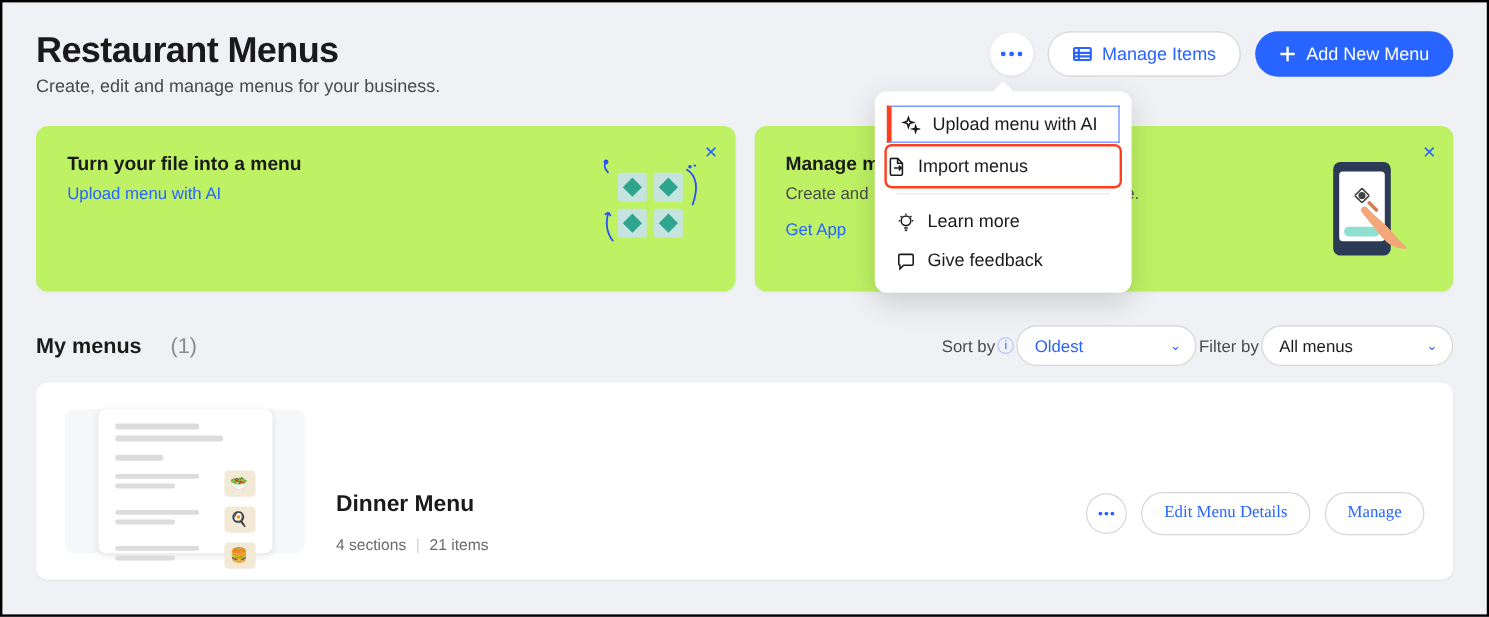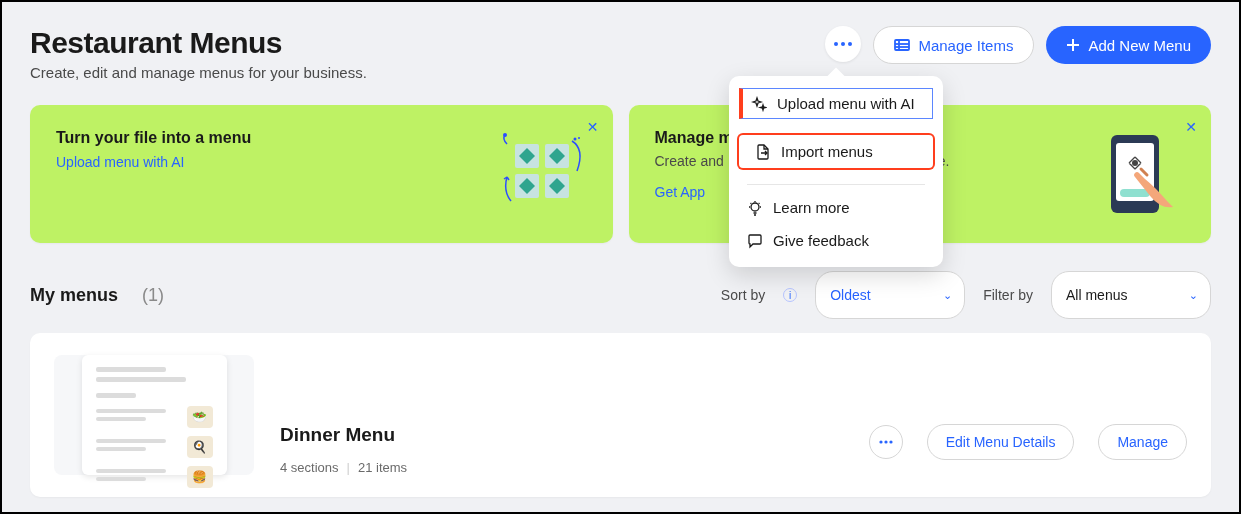--- a/index.html
+++ b/index.html
@@ -9,21 +9,21 @@
     color: #1a1a1a;
     width: 1241px;
     height: 514px;
     border: 2px solid #000;
     padding: 24px 28px;
     position: relative;
   }
   .header-row { display: flex; justify-content: space-between; align-items: flex-start; margin-bottom: 24px; }
   .title-block h1 { font-size: 30px; font-weight: 700; letter-spacing: -0.5px; margin-bottom: 4px; }
   .title-block p { font-size: 15px; color: #4a4a4a; }
-  .header-actions { display: flex; gap: 12px; align-items: flex-start; position: relative; }
+  .header-actions { display: flex; gap: 12px; align-items: center; position: relative; }
   .icon-btn {
     width: 36px; height: 36px; border-radius: 50%; background: #fff; border: none;
     display: flex; align-items: center; justify-content: center; cursor: pointer;
     box-shadow: 0 1px 3px rgba(0,0,0,0.08);
   }
   .pill-btn {
     height: 38px; padding: 0 20px; border-radius: 20px; background: #fff; border: 1px solid #d6d6d6;
     display: flex; align-items: center; gap: 8px; cursor: pointer; font-size: 15px; color: #2864ff; font-weight: 500;
   }
   .pill-btn.primary { background: #2864ff; color: #fff; border: none; }
@@ -48,29 +48,29 @@
     background: #fff; transform: translateX(-50%) rotate(45deg);
   }
   .dropdown-item {
     display: flex; align-items: center; gap: 10px; padding: 8px 18px; font-size: 15px;
     color: #1a1a1a; cursor: pointer;
   }
   .dropdown-item.bordered {
     border: 1px solid #5b86ff; border-left: 4px solid #ff3e1d; border-radius:0;
     margin: 2px 10px; padding: 6px 8px;
   }
-  .dropdown-item.highlighted { box-shadow: 0 0 0 2px #ff3e1d; border-radius: 4px; margin: 16px 10px; padding: 8px 16px; }
+  .dropdown-item.highlighted { box-shadow: 0 0 0 2px #ff3e1d; border-radius: 4px; margin: 3px 10px; padding: 8px 0; }
   .dropdown-divider { height: 1px; background: #e6e6e6; margin: 6px 18px; }
   .submenu-row { display: flex; justify-content: space-between; align-items: center; margin-bottom: 14px; }
   .submenu-left { display: flex; align-items: baseline; gap: 24px; font-size: 18px; font-weight: 700; }
   .submenu-left .count { color: #8a8a8a; font-weight: 500; }
-  .submenu-right { display: flex; align-items: center; gap: 18px; font-size: 14px; text-align: right; }
+  .submenu-right { display: flex; align-items: center; gap: 2px; font-size: 14px; text-align: right; }
   .submenu-right .lbl { color: #4a4a4a; }
   .select {
-    height: 48px; padding: 0 30px 0 14px; border-radius: 18px; border: 1px solid #d6d6d6;
+    height: 34px; padding: 0 30px 0 14px; border-radius: 18px; border: 1px solid #d6d6d6;
     background: #fff; font-size: 14px; color: #2864ff; display: flex; align-items: center;
     position: relative; cursor: pointer;
   }
   .select .chev { position: absolute; right: 12px; color: #2864ff; font-size: 11px; }
   .select.wide { min-width: 160px; color: #1a1a1a; }
   .select.wide .chev { color: #2864ff; }
   .menu-card {
     display: flex; background: #fff; border-radius: 10px; padding: 22px 24px; gap: 26px;
     box-shadow: 0 1px 2px rgba(0,0,0,0.04); align-items: stretch;
   }
@@ -80,21 +80,21 @@
   .thumb .bar.sm { width: 40px; }
   .thumb .bar.md { width: 70px; }
   .thumb .row { display:flex; align-items:center; gap:6px; margin-top:8px; }
   .thumb .row .t1 { flex:1; }
   .thumb .row .t1 div { height:4px; background:#dcdcdc; border-radius:2px; margin-bottom:4px; }
   .thumb .row .sq { width:26px; height:22px; background:#f2e9d6; border-radius:4px; display:flex; align-items:center; justify-content:center; font-size:12px; }
   .menu-body { flex: 1; display:flex; flex-direction:column; justify-content: flex-end; }
   .menu-body h3 { font-size: 19px; font-weight: 700; }
   .menu-meta { font-size: 13px; color: #6a6a6a; }
   .menu-meta .sep { margin: 0 8px; color: #cfcfcf; }
-  .menu-actions { display:flex; gap: 24px; align-items: center; }
+  .menu-actions { display:flex; gap: 12px; align-items: center; font-family: Liberation Serif, serif; }
   .outline-link {
     height: 36px; padding: 0 18px; border-radius: 18px; border: 1px solid #d6d6d6;
     background: #fff; color: #2864ff; font-size: 14px; display:flex; align-items:center; cursor:pointer;
   }
   .icon-circle { width: 34px; height: 34px; border-radius: 50%; border: 1px solid #d6d6d6; display:flex; align-items:center; justify-content:center; cursor:pointer; color:#2864ff; }
   .info-i { display:inline-flex; width:14px; height:14px; border:1px solid #b6c4ff; border-radius:50%; font-size:10px; align-items:center; justify-content:center; color:#2864ff; }
 </style>
 </head>
 <body>
 

